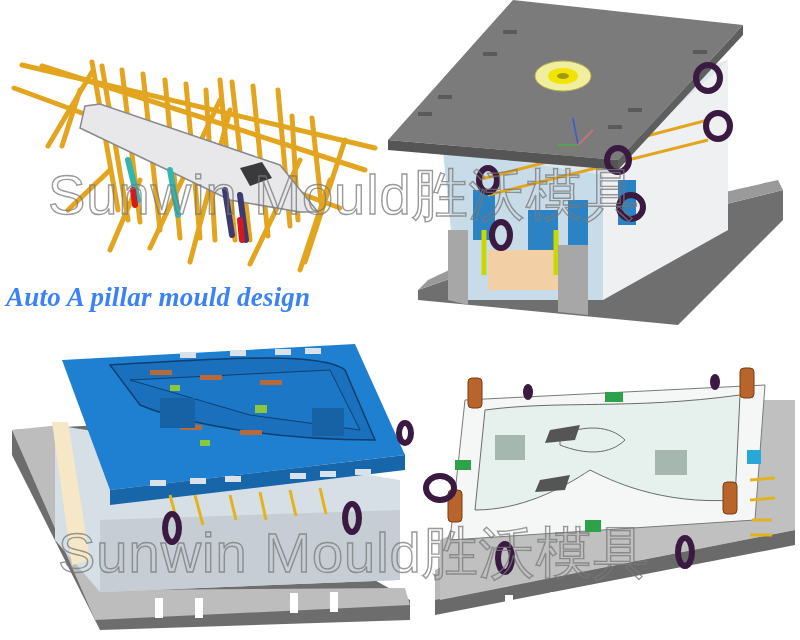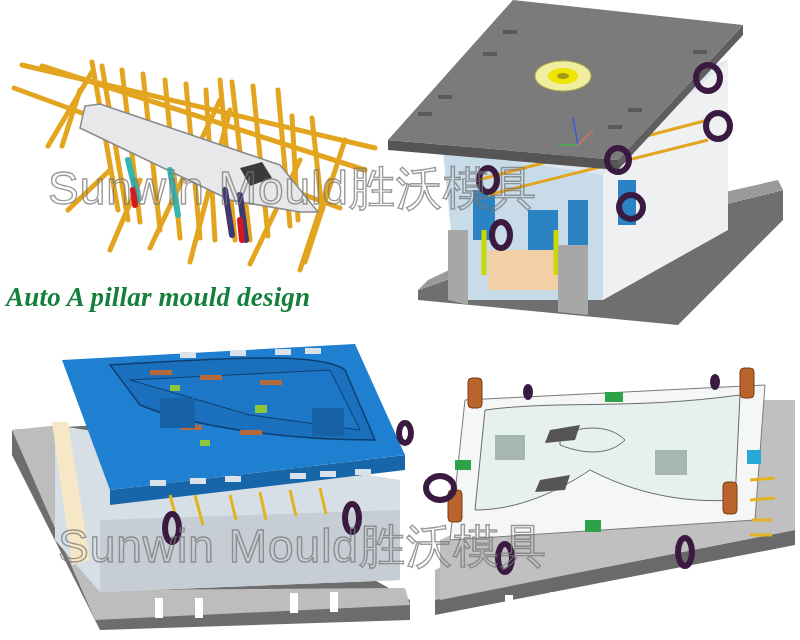--- a/index.html
+++ b/index.html
@@ -1,19 +1,19 @@
 <!DOCTYPE html>
 <html><head>
 <meta charset="utf-8">
 <style>
   html,body{margin:0;padding:0;background:#ffffff;}
   body{width:800px;height:640px;position:relative;overflow:hidden;font-family:"Liberation Serif",serif;}
   .panel{position:absolute;}
-  .caption{position:absolute;left:6px;top:282px;font-family:"Liberation Serif",serif;font-style:italic;font-weight:bold;font-size:27px;color:#15803d;letter-spacing:0.2px;white-space:nowrap;}
-  .watermark{position:absolute;font-family:"Liberation Sans",sans-serif;font-size:46px;color:transparent;-webkit-text-stroke:1.4px rgba(120,120,120,0.75);white-space:nowrap;letter-spacing:1px;pointer-events:none;}
+  .caption{position:absolute;left:6px;top:282px;font-family:"Liberation Serif",serif;font-style:italic;font-weight:bold;font-size:27px;color:#3b82f6;letter-spacing:0.2px;white-space:nowrap;}
+  .watermark{position:absolute;font-family:"Liberation Sans",sans-serif;font-size:56px;color:transparent;-webkit-text-stroke:1.4px rgba(120,120,120,0.75);white-space:nowrap;letter-spacing:1px;pointer-events:none;}
   svg{display:block;}
 </style>
 </head>
 <body>
 
 <div class="panel" style="left:0;top:40px;width:390px;height:240px;">
   <svg width="390" height="240" viewBox="0 40 390 240">
     <g stroke="#e3a51f" stroke-width="5" stroke-linecap="round">
 
       <line x1="22" y1="65" x2="375" y2="148"></line>

